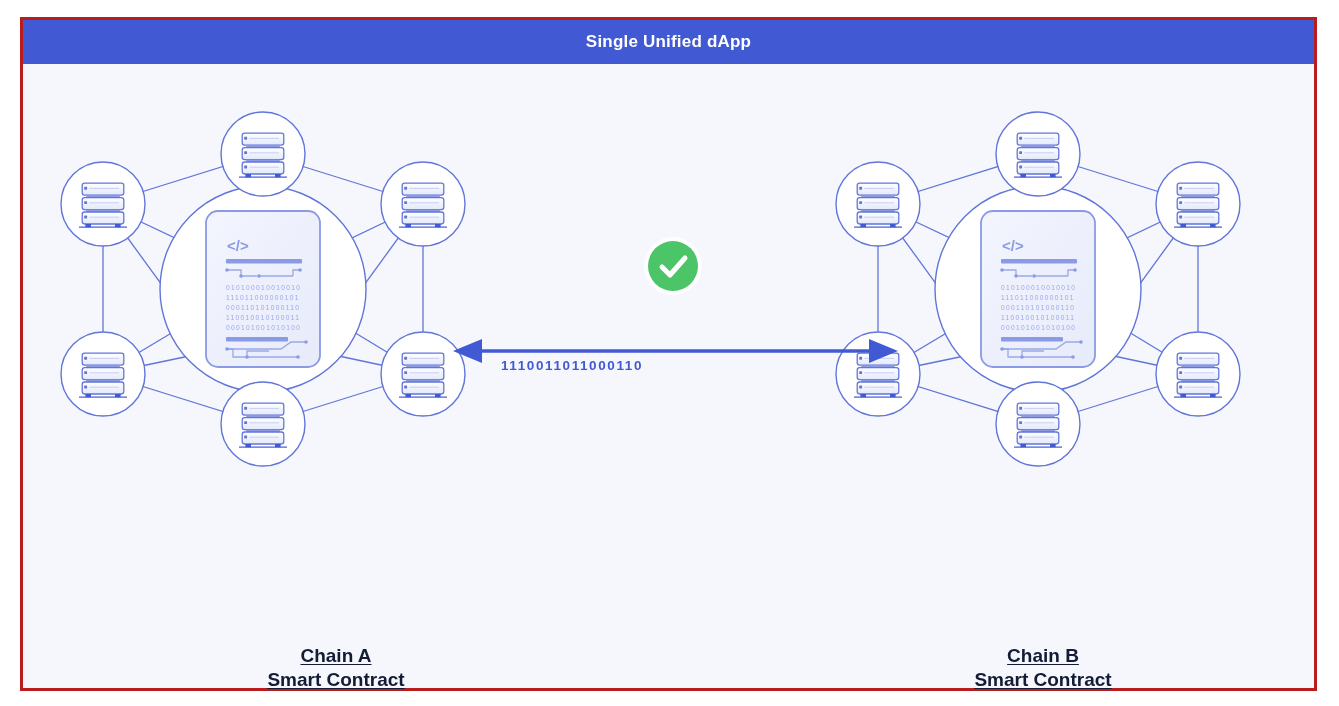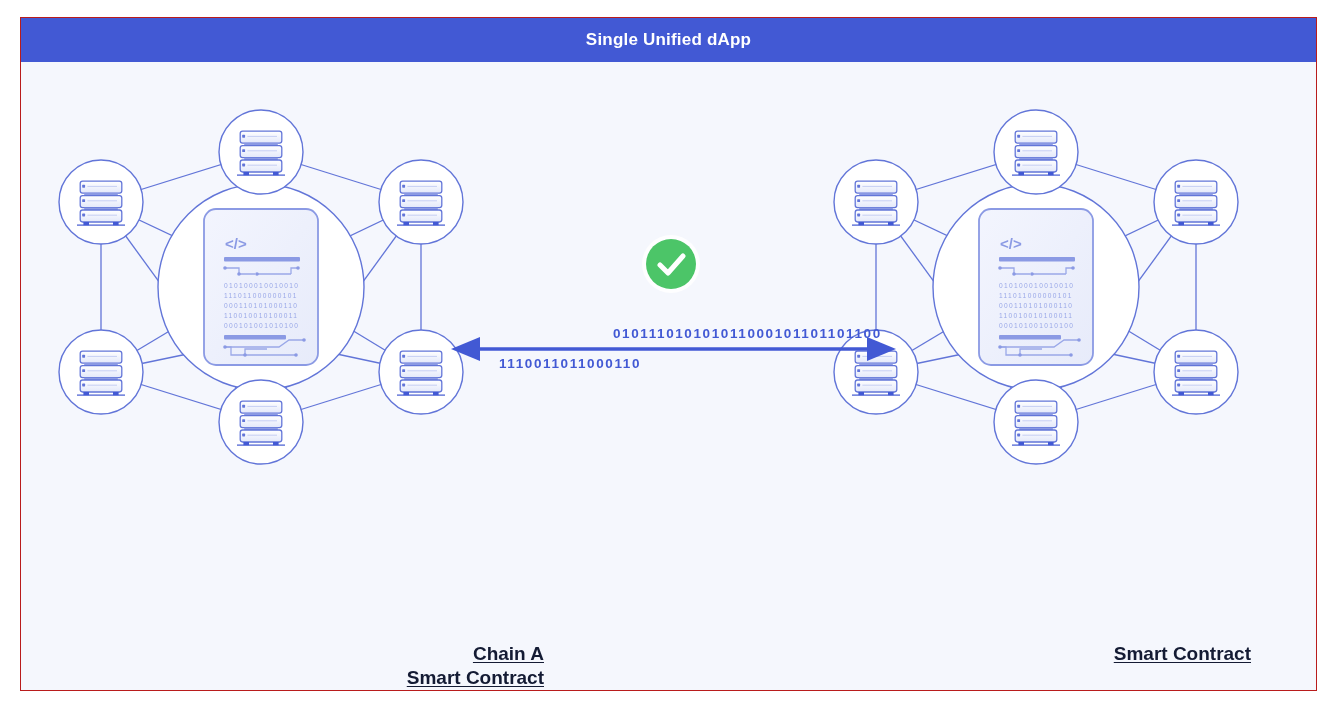--- a/index.html
+++ b/index.html
@@ -20,21 +20,21 @@
     height: 706px;
     background: #ffffff;
   }
   .panel {
     position: absolute;
     left: 20px;
     top: 17px;
     width: 1297px;
     height: 674px;
     box-sizing: border-box;
-    border: 1px solid #b91c1c;
+    border: 3px solid #b91c1c;
     background: #f5f7fd;
   }
   .panel-header {
     position: absolute;
     left: 0;
     top: 0;
     width: 100%;
     height: 44px;
     background: #4259d4;
     display: flex;
@@ -59,21 +59,21 @@
   svg.canvas {
     position: absolute;
     left: 0;
     top: 0;
     width: 1295px;
     height: 629px;
     display: block;
   }
   .chain-label {
     position: absolute;
-    text-align: right;
+    text-align: center;
     color: #141b34;
     font-weight: bold;
     font-size: 19px;
     line-height: 24px;
     font-family: "Liberation Sans", sans-serif;
     white-space: nowrap;
   }
   .chain-label .ln {
     display: block;
     text-decoration: underline;
@@ -306,26 +306,26 @@
           <polygon points="875,287 846,275 846,299" fill="#4259d4"></polygon>
         </g>
 
         <g>
           <circle cx="650" cy="202" r="29" fill="#ffffff" opacity="0.85"></circle>
           <circle cx="650" cy="202" r="25" fill="#4cc568"></circle>
           <path d="M 639 203 L 647 211 L 662 194" fill="none" stroke="#ffffff" stroke-width="5" stroke-linecap="round" stroke-linejoin="round"></path>
         </g>
       </svg>
 
-      <div class="bin-top">010111010101011000101101101100</div>
       <div class="bin-bot">1110011011000110</div>
 
       <div class="chain-label" id="label-a">
         <span class="ln">Chain A</span>
         <span class="ln">Smart Contract</span>
       </div>
       <div class="chain-label" id="label-b">
+        <span class="ln">Chain B</span>
         <span class="ln">Smart Contract</span>
       </div>
     </div>
 
   </div>
 </div>
 
 </body></html>

